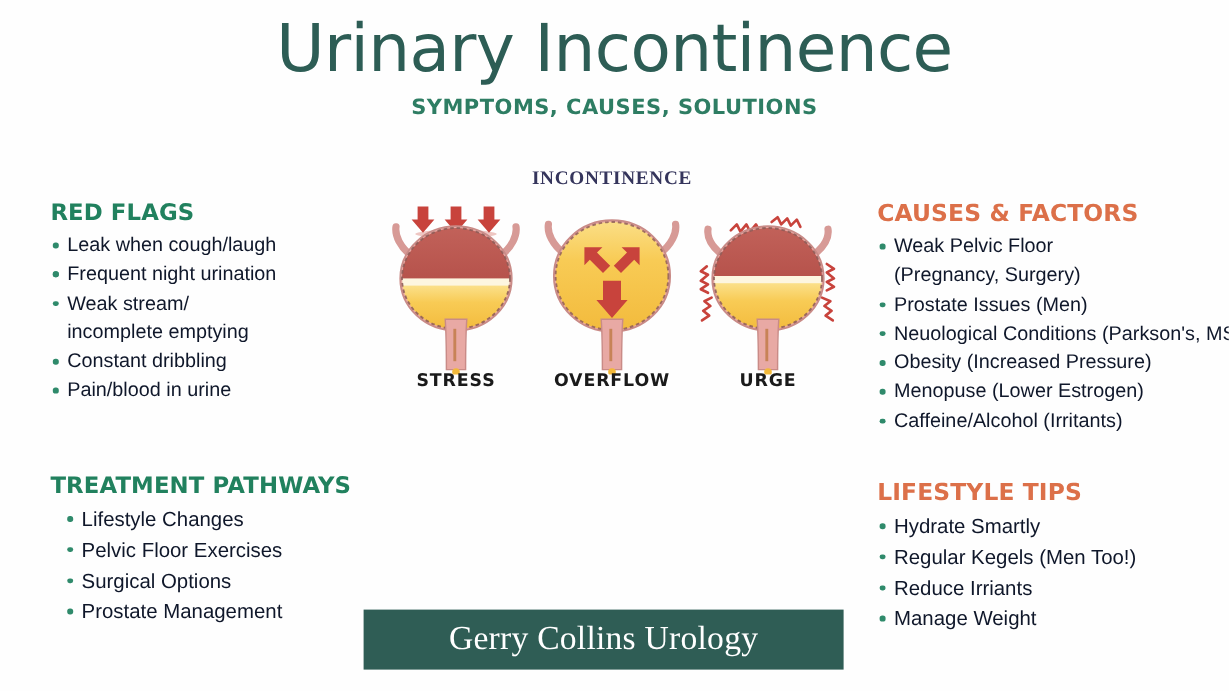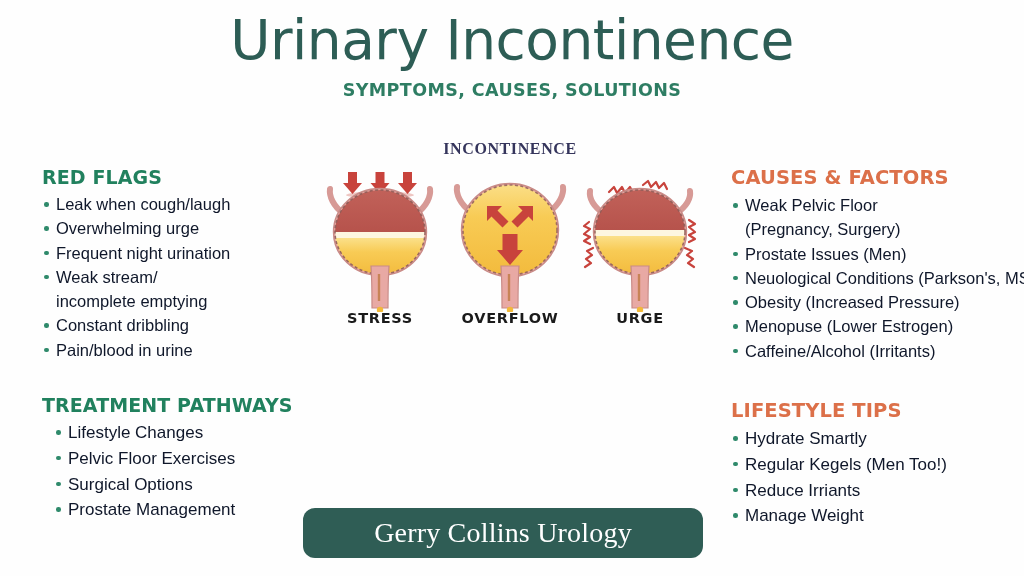--- a/index.html
+++ b/index.html
@@ -138,21 +138,21 @@
   }
 
   
   .brand-banner {
     position: absolute;
     left: 303px;
     top: 508px;
     width: 400px;
     height: 50px;
     background: #2f5d55;
-    border-radius: 12px;
+    border-radius: 0;
     display: flex;
     align-items: center;
     justify-content: center;
   }
   .brand-text {
     color: #ffffff;
     font-family: "Liberation Serif", serif;
     font-size: 28px;
     letter-spacing: 0.2px;
   }
@@ -162,21 +162,21 @@
 
 <div class="header">
   <h1 class="main-title">Urinary Incontinence</h1>
   <div class="subtitle">SYMPTOMS, CAUSES, SOLUTIONS</div>
 </div>
 
 <div class="section sec-redflags">
   <div class="section-title title-green">RED FLAGS</div>
   <ul class="bullet-list">
     <li><span class="dot"></span><span>Leak when cough/laugh</span></li>
-    <li><span class="dot"></span><span>Overwhelming urge</span></li>
+    <li><span class="dot"></span></li>
     <li><span class="dot"></span><span>Frequent night urination</span></li>
     <li><span class="dot"></span><span>Weak stream/</span></li>
     <li class="sub"><span>incomplete emptying</span></li>
     <li><span class="dot"></span><span>Constant dribbling</span></li>
     <li><span class="dot"></span><span>Pain/blood in urine</span></li>
   </ul>
 </div>
 
 <div class="section sec-treatment">
   <div class="section-title title-green">TREATMENT PATHWAYS</div>

